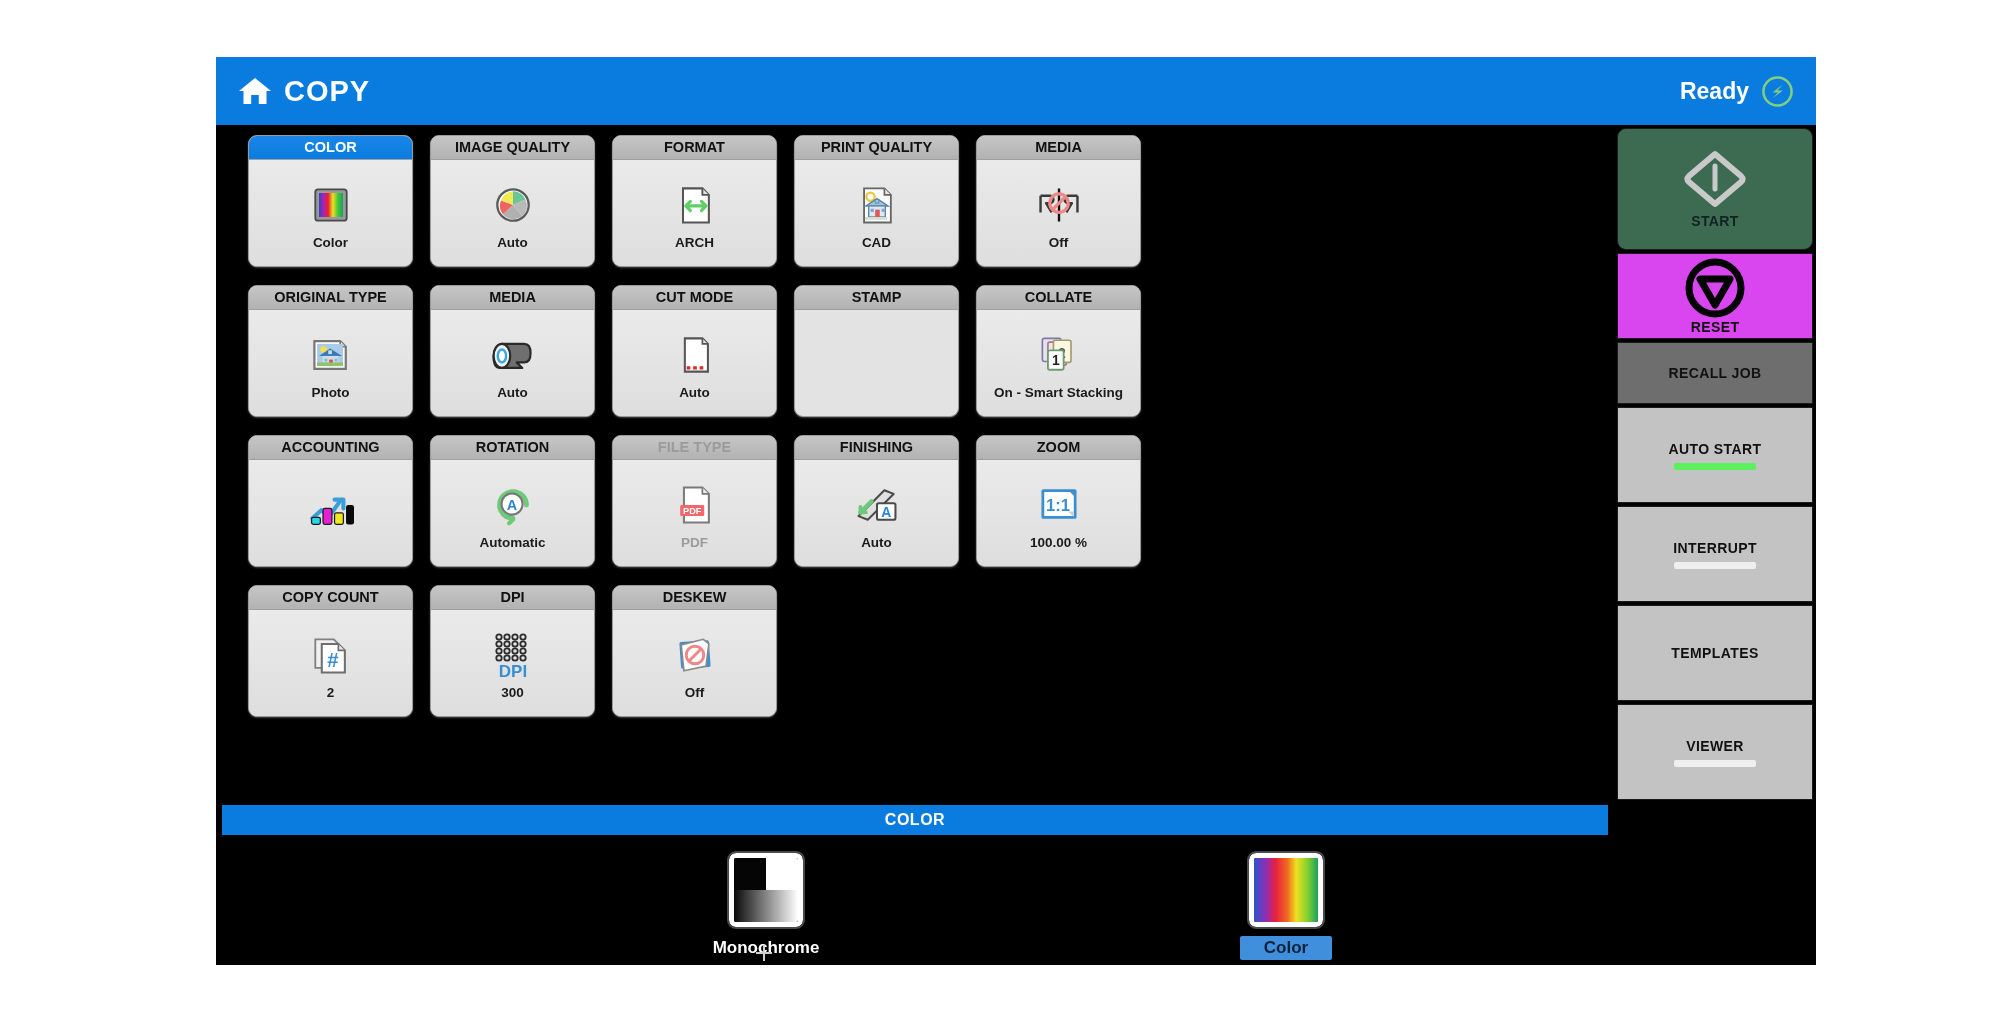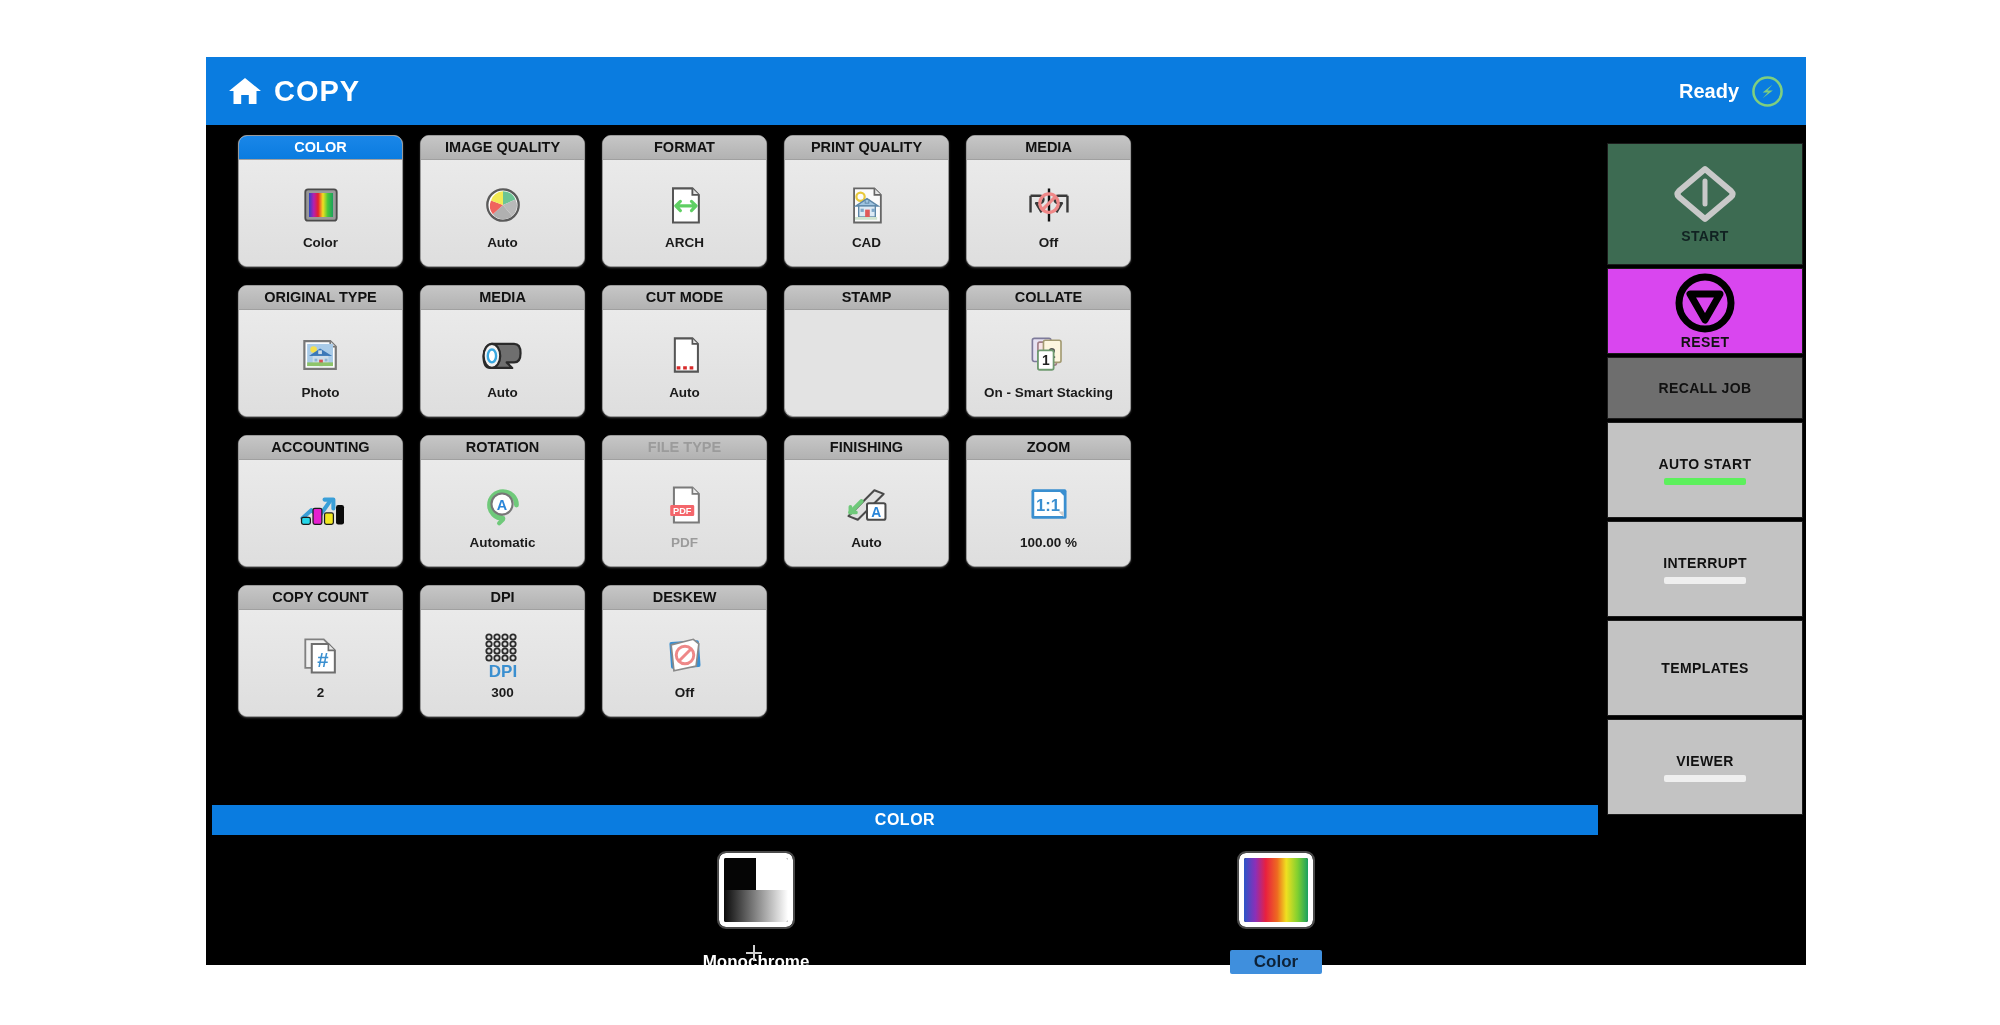--- a/index.html
+++ b/index.html
@@ -1,32 +1,32 @@
 <!DOCTYPE html>
 <html><head>
 <meta charset="utf-8">
 <style>
   html,body{margin:0;padding:0;background:#fff;}
   body{width:2000px;height:1025px;overflow:hidden;font-family:"Liberation Sans",sans-serif;}
 
   #app{
-    position:absolute; left:206px; top:57px; width:1600px; height:908px;
+    position:absolute; left:216px; top:57px; width:1600px; height:908px;
     background:#000; box-sizing:border-box;
   }
 
   
   #header{
     height:68px; background:#0a7ce0; display:flex; align-items:center;
     justify-content:space-between; padding:0 22px; box-sizing:border-box;
   }
   .hdr-left{display:flex;align-items:center;gap:12px;}
   #home-icon{width:34px;height:30px;display:block;}
   #app-title{color:#fff;font-size:29px;font-weight:bold;letter-spacing:1px;}
   .hdr-right{display:flex;align-items:center;gap:12px;}
-  #status-text{color:#fff;font-size:20px;font-weight:bold;}
+  #status-text{color:#fff;font-size:23px;font-weight:bold;}
   #status-icon{width:33px;height:33px;display:block;}
 
   
   #body{display:flex; height:840px;}
   #left{width:1398px;position:relative;background:#000;}
   #right{width:202px;background:#000;display:flex;flex-direction:column;}
 
   
   #grid{
     padding:10px 0 0 32px; display:grid;
@@ -56,40 +56,40 @@
   .tile-ico svg{display:block;}
   .tile-val{font-size:13.5px;font-weight:bold;color:#1b1b1b;line-height:14px;}
   .tile.disabled .tile-val{color:#9b9b9b;font-weight:bold;}
 
   
   .sbtn{
     margin:0 3px 3px 3px;border:1px solid #1b1b1b;box-sizing:border-box;
     display:flex;flex-direction:column;align-items:center;justify-content:center;
     background:#c3c3c3;color:#111;font-size:14px;font-weight:bold;letter-spacing:.4px;
   }
-  #btn-start{height:122px;background:#3d6b52;margin-top:18px;}
+  #btn-start{height:122px;background:#3d6b52;margin-top:3px;border-radius:9px;}
   #btn-start .sb-label{color:#122; margin-top:4px;}
   #btn-reset{height:86px;background:#d946ef;}
   #btn-recall{height:62px;background:#6e6e6e;}
   .sbtn.tall{height:96px;}
   .sb-ico{display:flex;align-items:center;justify-content:center;}
   .ind{width:82px;height:7px;border-radius:2px;margin-top:6px;background:#efefef;}
   .ind.on{background:#5cf05c;}
 
   
   #opt-bar{
     position:absolute;left:0;bottom:0;width:1398px;height:160px;background:#000;
   }
   #opt-title{
     height:30px;line-height:30px;text-align:center;background:#0a7ce0;color:#fff;
     font-size:16px;font-weight:bold;letter-spacing:.5px;
     margin:0 6px; width:1386px; box-sizing:border-box;
   }
   #opt-list{display:flex;padding-top:18px;}
-  .opt{width:520px;display:flex;flex-direction:column;align-items:center;gap:23px;}
+  .opt{width:520px;display:flex;flex-direction:column;align-items:center;gap:9px;}
   .opt:first-child{margin-left:290px;}
   .opt-ico{width:74px;height:74px;border-radius:7px;border:5px solid #fff;
            box-sizing:border-box;background:#000;overflow:hidden;
            outline:2px solid #4a4a4a;}
   .opt-label{font-size:17px;font-weight:bold;color:#fff;padding:2px 24px;border-radius:2px;}
   .opt-label.sel{background:#3f8fdd;color:#0d2238;}
   #cursor{position:absolute;left:540px;bottom:4px;width:16px;height:16px;}
 </style>
 </head>
 <body>

